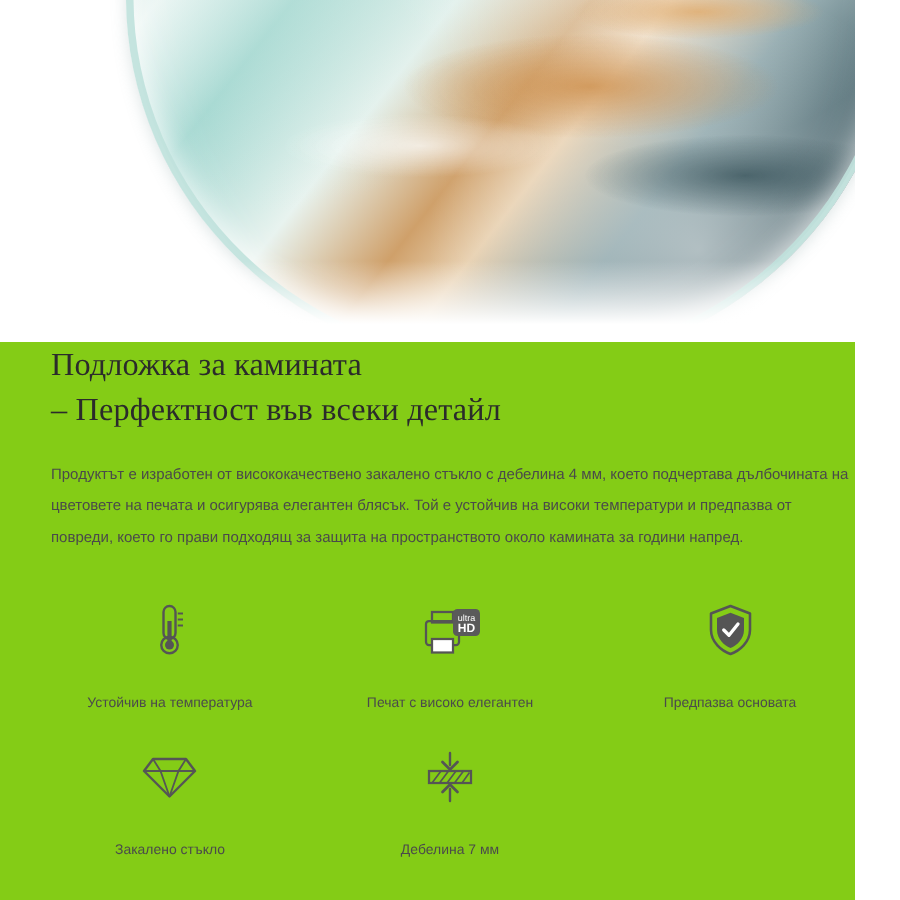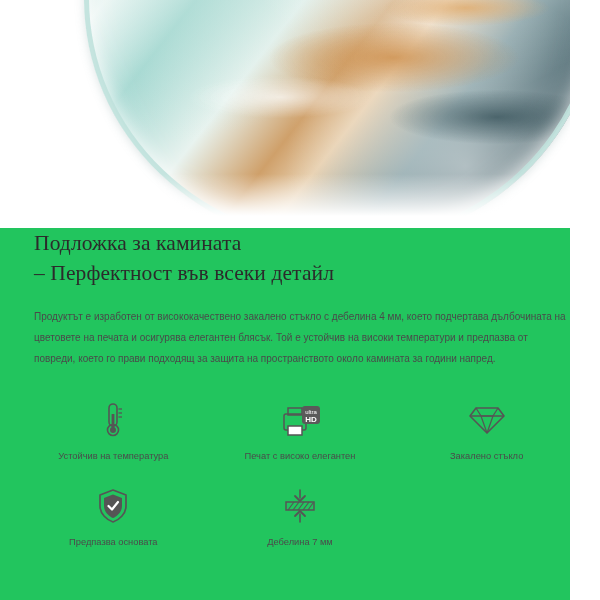--- a/index.html
+++ b/index.html
@@ -7,21 +7,21 @@
     margin: 0; padding: 0;
     width: 600px; height: 600px;
     background: #ffffff;
     font-family: "Liberation Sans", sans-serif;
     overflow: hidden;
   }
   #page {
     position: relative;
     width: 570px;
     height: 600px;
-    background: #22c55e;
+    background: #84cc16;
     overflow: hidden;
   }
 
   
   .hero {
     position: absolute;
     left: 0; top: 0;
     width: 600px; height: 228px;
     overflow: hidden;
     background: #ffffff;
@@ -138,21 +138,21 @@
     align-items: center;
     justify-content: flex-start;
   }
   .feature .icon-box {
     height: 44px;
     display: flex;
     align-items: center;
     justify-content: center;
   }
   .feature .cap {
-    margin-top: 8px;
+    margin-top: 20px;
     font-size: 9.3px;
     color: #4b4b4b;
     text-align: center;
     line-height: 12px;
   }
   svg { display: block; }
 </style>
 </head>
 <body>
 
@@ -198,40 +198,40 @@
           <rect x="24" y="6" width="18" height="18" rx="3" fill="#5a5a5a"></rect>
           <text x="33" y="14" font-family="Liberation Sans, sans-serif" font-size="6" fill="#fff" text-anchor="middle">ultra</text>
           <text x="33" y="21.5" font-family="Liberation Sans, sans-serif" font-size="8" font-weight="bold" fill="#fff" text-anchor="middle">HD</text>
         </svg>
       </div>
       <div class="cap">Печат с високо елегантен</div>
     </div>
 
     <div class="feature">
       <div class="icon-box">
+        <svg width="34" height="40" viewBox="0 0 34 40">
+          <path d="M17 4 L30 9 V20 C30 28 23 34 17 36 C11 34 4 28 4 20 V9 Z" fill="none" stroke="#555" stroke-width="1.7" stroke-linejoin="round"></path>
+          <path d="M17 8.5 L26 12 V20 C26 26 21 30.5 17 32 C13 30.5 8 26 8 20 V12 Z" fill="#555"></path>
+          <path d="M12.5 20 L16 23.5 L22 16" fill="none" stroke="#fff" stroke-width="2.2" stroke-linecap="round" stroke-linejoin="round"></path>
+        </svg>
+      </div>
+      <div class="cap">Предпазва основата</div>
+    </div>
+
+    <div class="feature">
+      <div class="icon-box">
         <svg width="40" height="34" viewBox="0 0 40 34">
           <path d="M9 5 H31 L37 13 L20 30 L3 13 Z" fill="none" stroke="#555" stroke-width="1.6" stroke-linejoin="round"></path>
           <path d="M3 13 H37" stroke="#555" stroke-width="1.3"></path>
           <path d="M9 5 L14 13 L20 30" fill="none" stroke="#555" stroke-width="1.2"></path>
           <path d="M31 5 L26 13 L20 30" fill="none" stroke="#555" stroke-width="1.2"></path>
           <path d="M14 13 H26" stroke="#555" stroke-width="1.2"></path>
         </svg>
       </div>
       <div class="cap">Закалено стъкло</div>
-    </div>
-
-    <div class="feature">
-      <div class="icon-box">
-        <svg width="34" height="40" viewBox="0 0 34 40">
-          <path d="M17 4 L30 9 V20 C30 28 23 34 17 36 C11 34 4 28 4 20 V9 Z" fill="none" stroke="#555" stroke-width="1.7" stroke-linejoin="round"></path>
-          <path d="M17 8.5 L26 12 V20 C26 26 21 30.5 17 32 C13 30.5 8 26 8 20 V12 Z" fill="#555"></path>
-          <path d="M12.5 20 L16 23.5 L22 16" fill="none" stroke="#fff" stroke-width="2.2" stroke-linecap="round" stroke-linejoin="round"></path>
-        </svg>
-      </div>
-      <div class="cap">Предпазва основата</div>
     </div>
 
 
     <div class="feature">
       <div class="icon-box">
         <svg width="40" height="36" viewBox="0 0 40 36">
           <path d="M20 2 V10" stroke="#555" stroke-width="1.6" stroke-linecap="round"></path>
           <path d="M15 8 L20 13 L25 8" fill="none" stroke="#555" stroke-width="1.8" stroke-linecap="round" stroke-linejoin="round"></path>
           <rect x="6" y="14" width="28" height="8" fill="none" stroke="#555" stroke-width="1.5"></rect>
           <path d="M8 22 L14 14 M13 22 L19 14 M18 22 L24 14 M23 22 L29 14 M28 22 L33 15" stroke="#555" stroke-width="1.1"></path>

